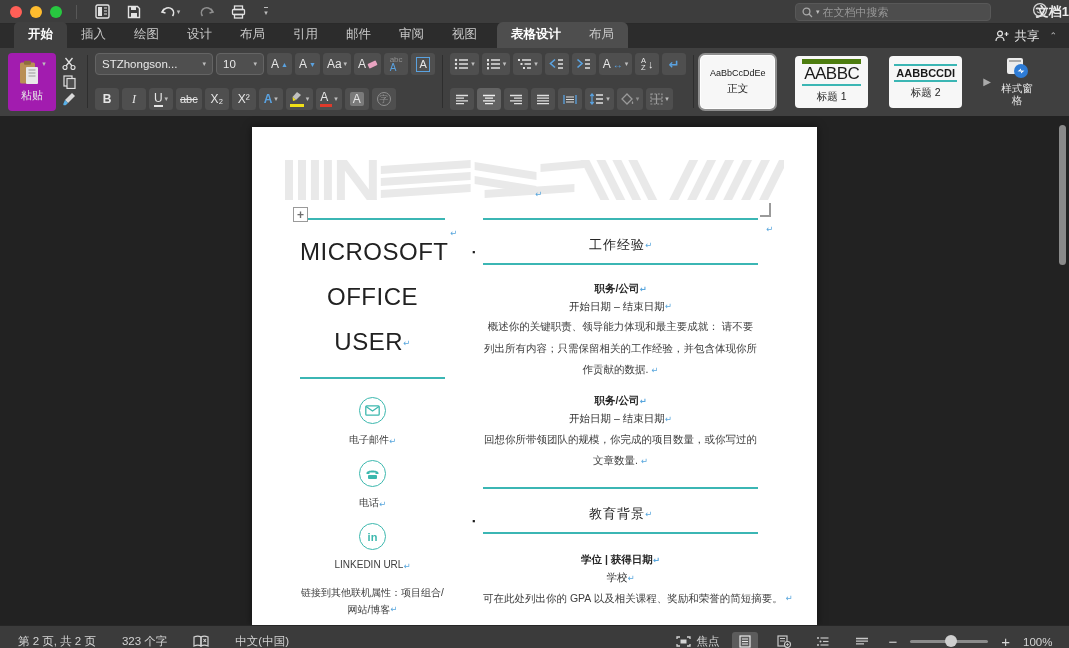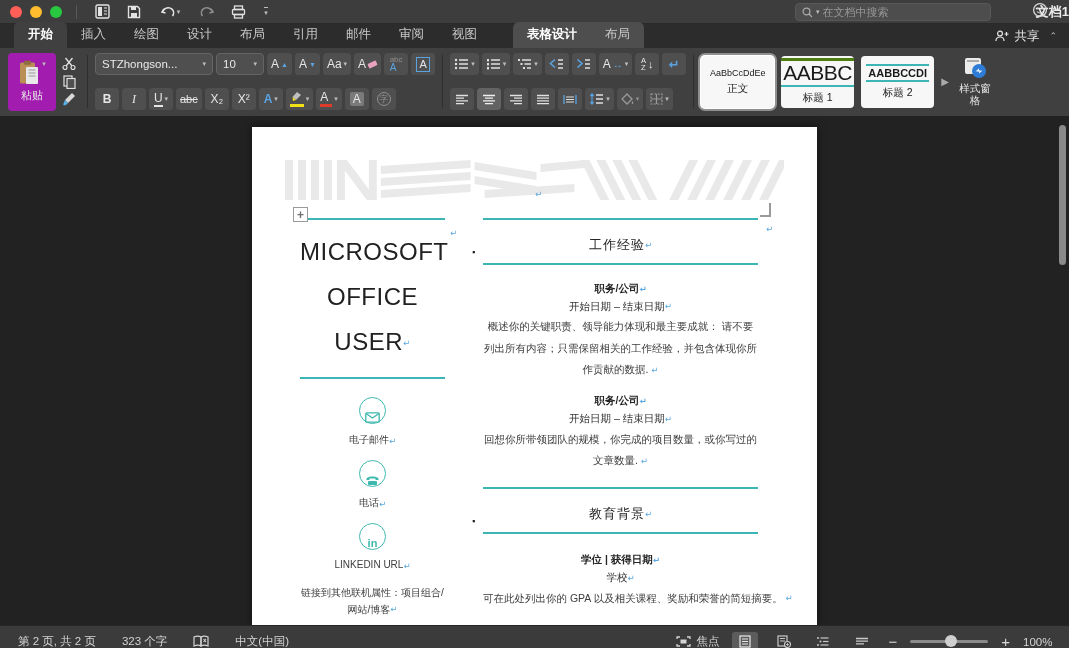--- a/index.html
+++ b/index.html
@@ -20,21 +20,21 @@
   .tb-search { position:absolute; right:78px; top:3px; width:196px; height:18px; background:#4d4d4d;
     border:1px solid #585858; border-radius:4px; display:flex; align-items:center; padding:0 6px; gap:3px; }
   .tb-search input { flex:1; background:transparent; border:none; outline:none; color:#cfcfcf; font-size:11px; width:100%; }
   .tb-search input::placeholder { color:#989898; }
   .smiley { position:absolute; right:14px; top:2px; display:flex; align-items:center; gap:3px; color:#d8d8d8; }
 
   
   .tabstrip { height:24px; background:#2c2c2c; display:flex; align-items:flex-end; padding-left:14px; flex:0 0 auto; position:relative; }
   .tab { color:#c9c9c9; font-size:12.5px; padding:4px 14px 5px; border-radius:5px 5px 0 0; cursor:default; }
   .tab.active { background:#404040; color:#fff; font-weight:bold; }
-  .ctx-group { display:flex; background:#4e4e4e; border-radius:6px 6px 0 0; margin-left:22px; }
+  .ctx-group { display:flex; background:#4e4e4e; border-radius:6px 6px 0 0; margin-left:6px; }
   .ctx-group .tab.activectx { color:#fff; font-weight:bold; }
   .tab-right { position:absolute; right:12px; top:0; height:24px; display:flex; align-items:center; gap:10px; color:#e3e3e3; font-size:12.5px; }
   .share-btn { display:flex; align-items:center; gap:5px; }
   .chev-up { color:#bdbdbd; font-size:9px; }
 
   
   .ribbon { height:68px; background:#404040; display:flex; align-items:stretch; padding:5px 6px 6px 8px; gap:7px; flex:0 0 auto; }
   .rdiv { width:1px; background:#2e2e2e; margin:2px 0; }
   .rgroup { display:flex; flex-direction:column; justify-content:space-between; }
   .rrow { display:flex; align-items:center; gap:3px; }
@@ -47,26 +47,26 @@
   .blue { color:#5aa2e0; }
   .ubar { border-bottom:2px solid #e6e6e6; line-height:13px; }
   .colbar { display:inline-block; line-height:11px; }
   .colbar i { display:block; height:3px; margin-top:1px; }
   .paste { width:48px; display:flex; flex-direction:column; align-items:center; justify-content:center; gap:2px;
     background:#a21caf; border-radius:4px; color:#e6e6e6; font-size:11px; height:58px; align-self:center; }
   .pstack { display:flex; flex-direction:column; justify-content:space-between; padding:2px 0; }
   .pstack .t { height:18px; min-width:22px; background:transparent; }
 
   
-  .stylecards { display:flex; align-items:center; gap:7px; }
+  .stylecards { display:flex; align-items:center; gap:21px; }
   .card { width:73px; height:52px; background:#f7f7f7; border-radius:4px; display:flex; flex-direction:column;
     align-items:center; justify-content:center; gap:4px; color:#1a1a1a; }
   .card.sel { box-shadow:0 0 0 1px #fff, 0 0 0 3px #8f8f8f; }
   .card .prev { font-size:9px; }
-  .card .prev.h1 { font-size:21px; letter-spacing:-.5px; border-top:3px solid #4d7c0f; border-bottom:2px solid #3bb6b4; padding:0 2px; }
+  .card .prev.h1 { font-size:17px; letter-spacing:-.5px; border-top:5px solid #4d7c0f; border-bottom:2px solid #3bb6b4; padding:0 2px; }
   .card .prev.h2 { font-size:11px; font-weight:bold; border-top:2px solid #3bb6b4; border-bottom:2px solid #3bb6b4; padding:1px 2px; }
   .card .lbl { font-size:10.5px; }
   .morestyles { color:#aaa; font-size:10px; }
   .stylepane { display:flex; flex-direction:column; align-items:center; color:#e6e6e6; font-size:10.5px;
     width:38px; text-align:center; line-height:12px; gap:3px; justify-content:center; }
 
   
   .docarea { flex:1 1 auto; background:#222222; position:relative; overflow:hidden; }
   .page { position:absolute; left:252px; top:11px; width:565px; height:498px; background:#ffffff;
     box-shadow:0 0 8px rgba(0,0,0,.55); overflow:hidden; }
@@ -81,21 +81,21 @@
   .cols { display:flex; padding:0 0 0 48px; margin-top:18px; }
   .col-left { width:145px; text-align:center; }
   .col-gap { width:38px; }
   .col-right { width:275px; text-align:center; position:relative; }
   .rule { border-top:2px solid #3bb6b4; }
   .name { font-size:24px; line-height:45px; color:#212121; letter-spacing:.5px; margin-top:9px; }
   .col-left .rule.r2 { margin-top:11px; }
   .contacts { margin-top:18px; }
   .contact { margin-bottom:13px; }
   .cicon { width:27px; height:27px; border:1.6px solid #3cb8ae; border-radius:50%; margin:0 auto;
-    display:flex; align-items:flex-end; justify-content:center; color:#3cb8ae; }
+    display:flex; align-items:center; justify-content:center; color:#3cb8ae; }
   .clabel { margin-top:9px; font-size:10px; color:#3d3d3d; }
   .links { margin-top:3px; font-size:10px; line-height:17px; color:#3d3d3d; }
   .sec-box { border-top:2px solid #3bb6b4; border-bottom:2px solid #3bb6b4; padding:15px 0 9px; position:relative; }
   .sec-box::before { content:"▪"; position:absolute; left:-11px; bottom:6px; font-size:9px; color:#1a1a1a; }
   .sec-title { font-size:13px; font-weight:400; color:#262626; letter-spacing:1px; }
   .job { margin-top:15px; }
   .job.second { margin-top:11px; }
   .jtitle { font-size:10.5px; font-weight:bold; color:#262626; line-height:17px; }
   .jdates { font-size:10.5px; color:#333; line-height:17px; }
   .jdesc { font-size:10.5px; color:#3d3d3d; line-height:21.5px; margin-top:1px; }

